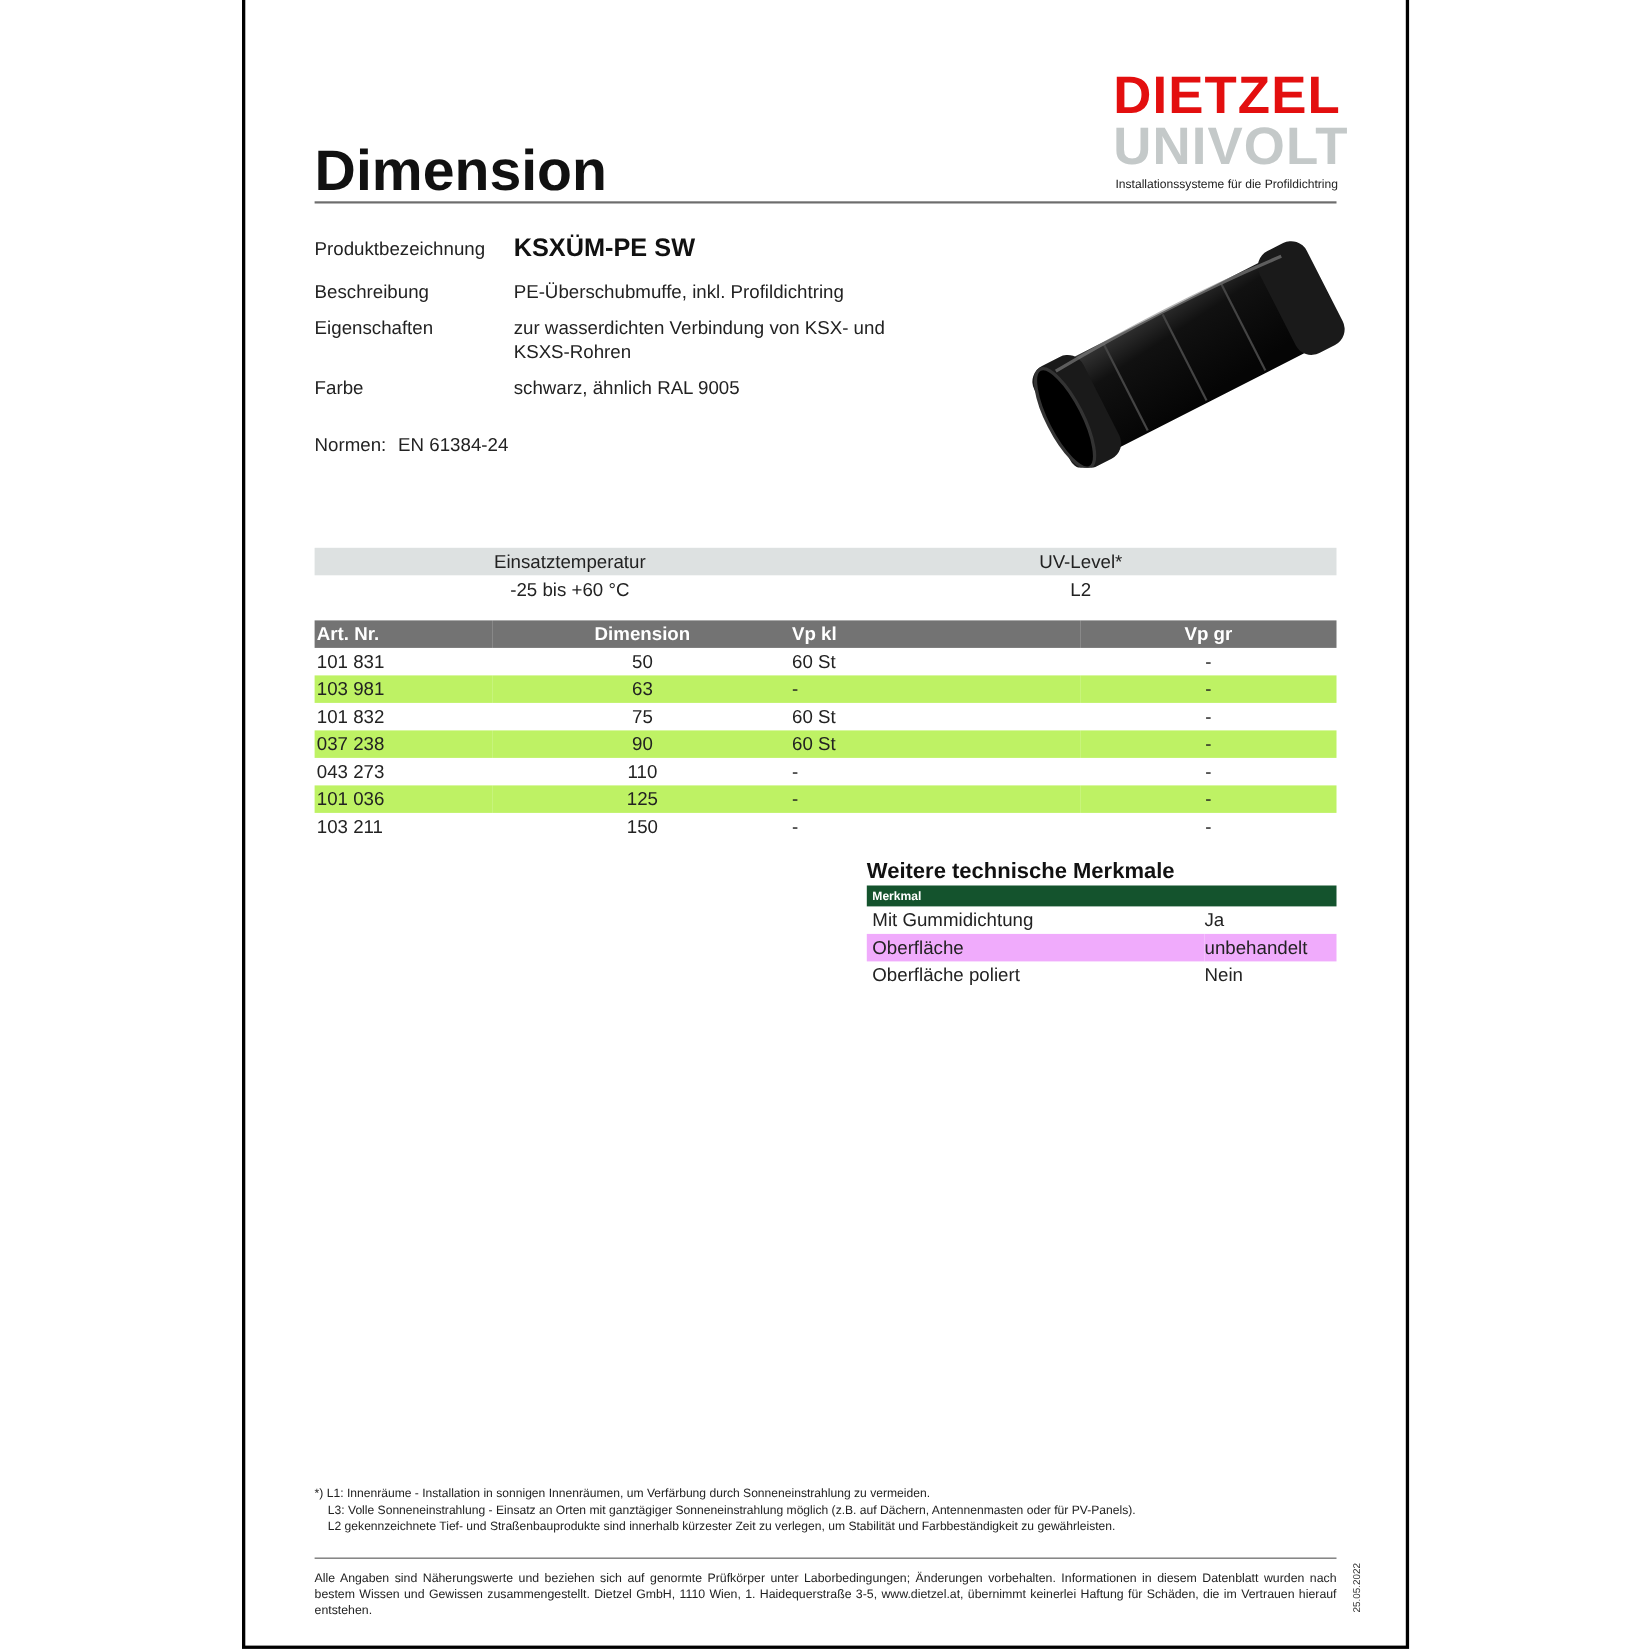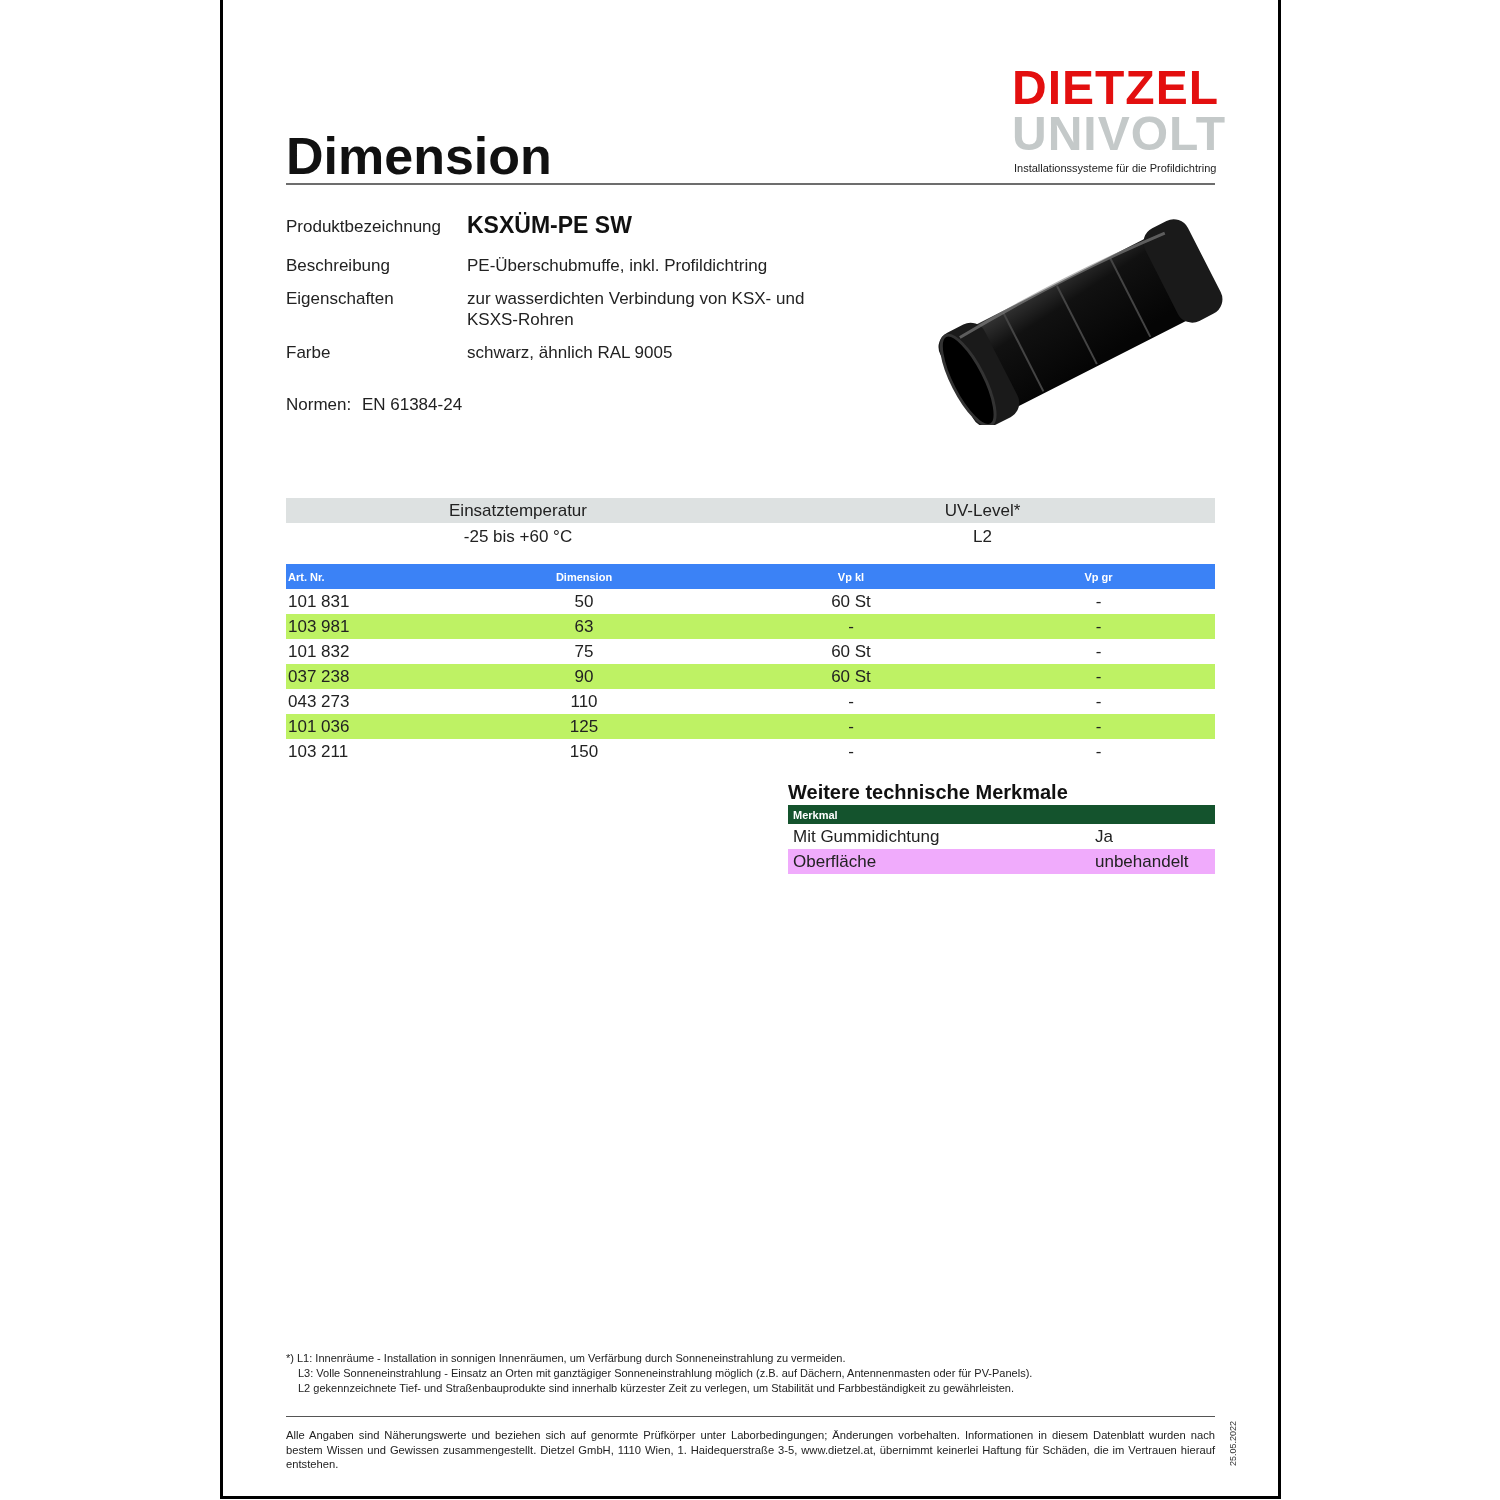--- a/index.html
+++ b/index.html
@@ -23,26 +23,26 @@
 
   
   .product-img { left: 935px; top: 215px; width: 290px; height: 210px; }
 
   
   .spec-header { left: 286px; top: 498px; width: 929px; height: 25px; background: #dde1e1; }
   .spec-cell { font-size: 17px; text-align: center; color: #222; }
 
   
   .art-table { left: 286px; top: 564px; width: 929px; border-collapse: collapse; }
-  .art-table th { background: #3b82f6; color: #fff; font-weight: bold; font-size: 11px; height: 25px; padding: 0; }
+  .art-table th { background: #737373; color: #fff; font-weight: bold; font-size: 17px; height: 25px; padding: 0; }
   .art-table td { font-size: 17px; height: 25px; padding: 0; color: #222; }
   .art-table tr.alt td { background: #bef264; }
   .c-art { width: 160px; text-align: left; padding-left: 2px !important; }
   .c-dim { width: 272px; text-align: center; }
-  .c-vpk { width: 262px; text-align: center; }
+  .c-vpk { width: 262px; text-align: left; }
   .c-vpg { text-align: center; }
 
   
   .feat-title { left: 788px; top: 781px; font-size: 20px; font-weight: bold; color: #111; }
   .feat-table { left: 788px; top: 805px; width: 427px; border-collapse: collapse; }
   .feat-table th { background: #14532d; color: #fff; font-weight: bold; font-size: 11px; height: 19px; padding: 0 0 0 5px; text-align: left; }
   .feat-table td { font-size: 17px; height: 25px; padding: 0 0 0 5px; color: #222; }
   .feat-table tr.alt td { background: #f0abfc; margin-top: 28px; }
   .feat-table td.val { width: 120px; padding-left: 0; }
 
@@ -177,20 +177,24 @@
   </thead>
   <tbody>
     <tr>
       <td>Mit Gummidichtung</td>
       <td class="val">Ja</td>
     </tr>
     <tr class="alt">
       <td>Oberfläche</td>
       <td class="val">unbehandelt</td>
     </tr>
+    <tr>
+      <td>Oberfläche poliert</td>
+      <td class="val">Nein</td>
+    </tr>
   </tbody>
 </table>
 
 <div class="abs footnote">
   <div>*) L1: Innenräume - Installation in sonnigen Innenräumen, um Verfärbung durch Sonneneinstrahlung zu vermeiden.</div>
   <div class="indent">L3: Volle Sonneneinstrahlung - Einsatz an Orten mit ganztägiger Sonneneinstrahlung möglich (z.B. auf Dächern, Antennenmasten oder für PV-Panels).</div>
   <div class="indent">L2 gekennzeichnete Tief- und Straßenbauprodukte sind innerhalb kürzester Zeit zu verlegen, um Stabilität und Farbbeständigkeit zu gewährleisten.</div>
 </div>
 
 <div class="abs footer-rule"></div>

